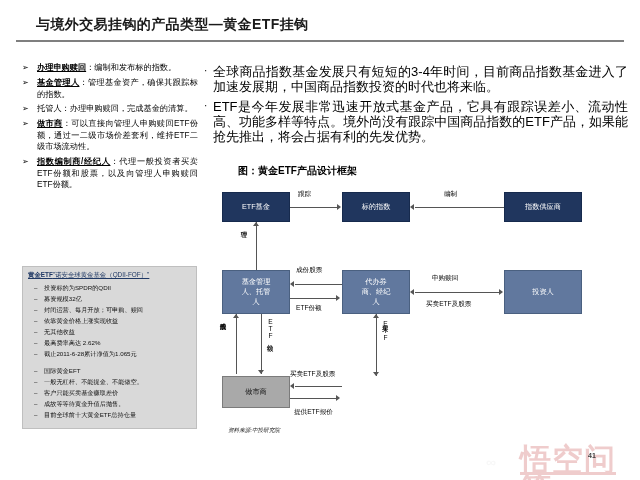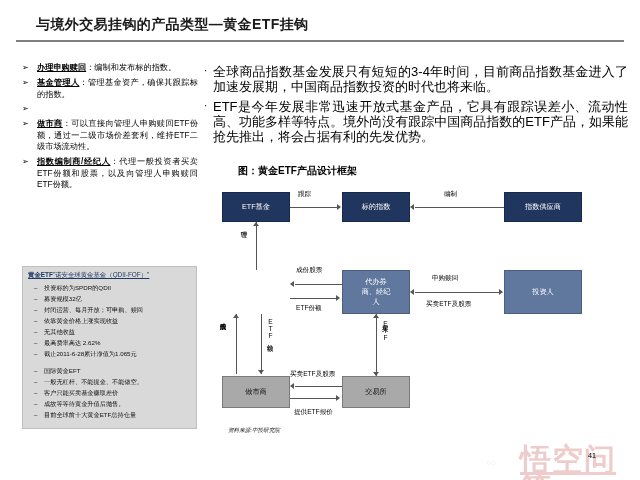--- a/index.html
+++ b/index.html
@@ -144,20 +144,21 @@
       <div class="btxt"><b>办理申购赎回</b><span>：编制和发布标的指数。</span></div>
     </div>
 
     <div class="bullet">
       <div class="mark">➢</div>
       <div class="btxt"><b>基金管理人</b><span>：管理基金资产，确保其跟踪标的指数。</span></div>
     </div>
 
     <div class="bullet">
       <div class="mark">➢</div>
+      <div class="btxt"><span>托管人</span><span>：办理申购赎回，完成基金的清算。</span></div>
     </div>
 
     <div class="bullet">
       <div class="mark">➢</div>
       <div class="btxt"><b>做市商</b><span>：可以直接向管理人申购赎回ETF份额，通过一二级市场价差套利，维持ETF二级市场流动性。</span></div>
     </div>
 
     <div class="bullet">
       <div class="mark">➢</div>
       <div class="btxt"><b>指数编制商/经纪人</b><span>：代理一般投资者买卖ETF份额和股票，以及向管理人申购赎回ETF份额。</span></div>
@@ -245,20 +246,21 @@
     <div class="lbl" style="left:94px;top:10px;">跟踪</div>
 
     <div class="line h" style="left:211px;top:27px;width:89px;"></div>
     <div class="arrow left" style="left:206px;top:24px;"></div>
     <div class="lbl" style="left:240px;top:10px;">编制</div>
 
     <div class="line v" style="left:52px;top:42px;height:48px;"></div>
     <div class="arrow up" style="left:49px;top:42px;"></div>
     <div class="lbl vert" style="left:36px;top:46px;height:28px;">管理</div>
 
+    <div class="node mid" style="left:18px;top:90px;width:68px;height:44px;">基金管理人、托管人</div>
     <div class="node mid" style="left:300px;top:90px;width:78px;height:44px;">投资人</div>
     <div class="node mid" style="left:138px;top:90px;width:68px;height:44px;">代办券商、经纪人</div>
 
     <div class="line h" style="left:91px;top:104px;width:47px;"></div>
     <div class="arrow left" style="left:86px;top:101px;"></div>
     <div class="lbl" style="left:92px;top:86px;">成份股票</div>
 
     <div class="line h" style="left:86px;top:118px;width:47px;"></div>
     <div class="arrow right" style="left:132px;top:115px;"></div>
     <div class="lbl" style="left:92px;top:124px;">ETF份额</div>
@@ -276,21 +278,20 @@
     <div class="line v" style="left:57px;top:134px;height:60px;"></div>
     <div class="arrow down" style="left:54px;top:190px;"></div>
     <div class="lbl vert" style="left:62px;top:138px;height:40px;">ETF份额</div>
 
     <div class="line v" style="left:172px;top:134px;height:62px;"></div>
     <div class="arrow up" style="left:169px;top:134px;"></div>
     <div class="arrow down" style="left:169px;top:192px;"></div>
     <div class="lbl vert" style="left:177px;top:140px;height:40px;">买卖ETF</div>
 
     <div class="node grey" style="left:18px;top:196px;width:68px;height:32px;">做市商</div>
-    <div class="node grey" style="left:138px;top:196px;width:68px;height:32px;">交易所</div>
 
     <div class="line h" style="left:91px;top:206px;width:47px;"></div>
     <div class="arrow left" style="left:86px;top:203px;"></div>
     <div class="lbl" style="left:86px;top:190px;">买卖ETF及股票</div>
 
     <div class="line h" style="left:86px;top:218px;width:47px;"></div>
     <div class="arrow right" style="left:132px;top:215px;"></div>
     <div class="lbl" style="left:90px;top:228px;">提供ETF报价</div>
 
   </div>

